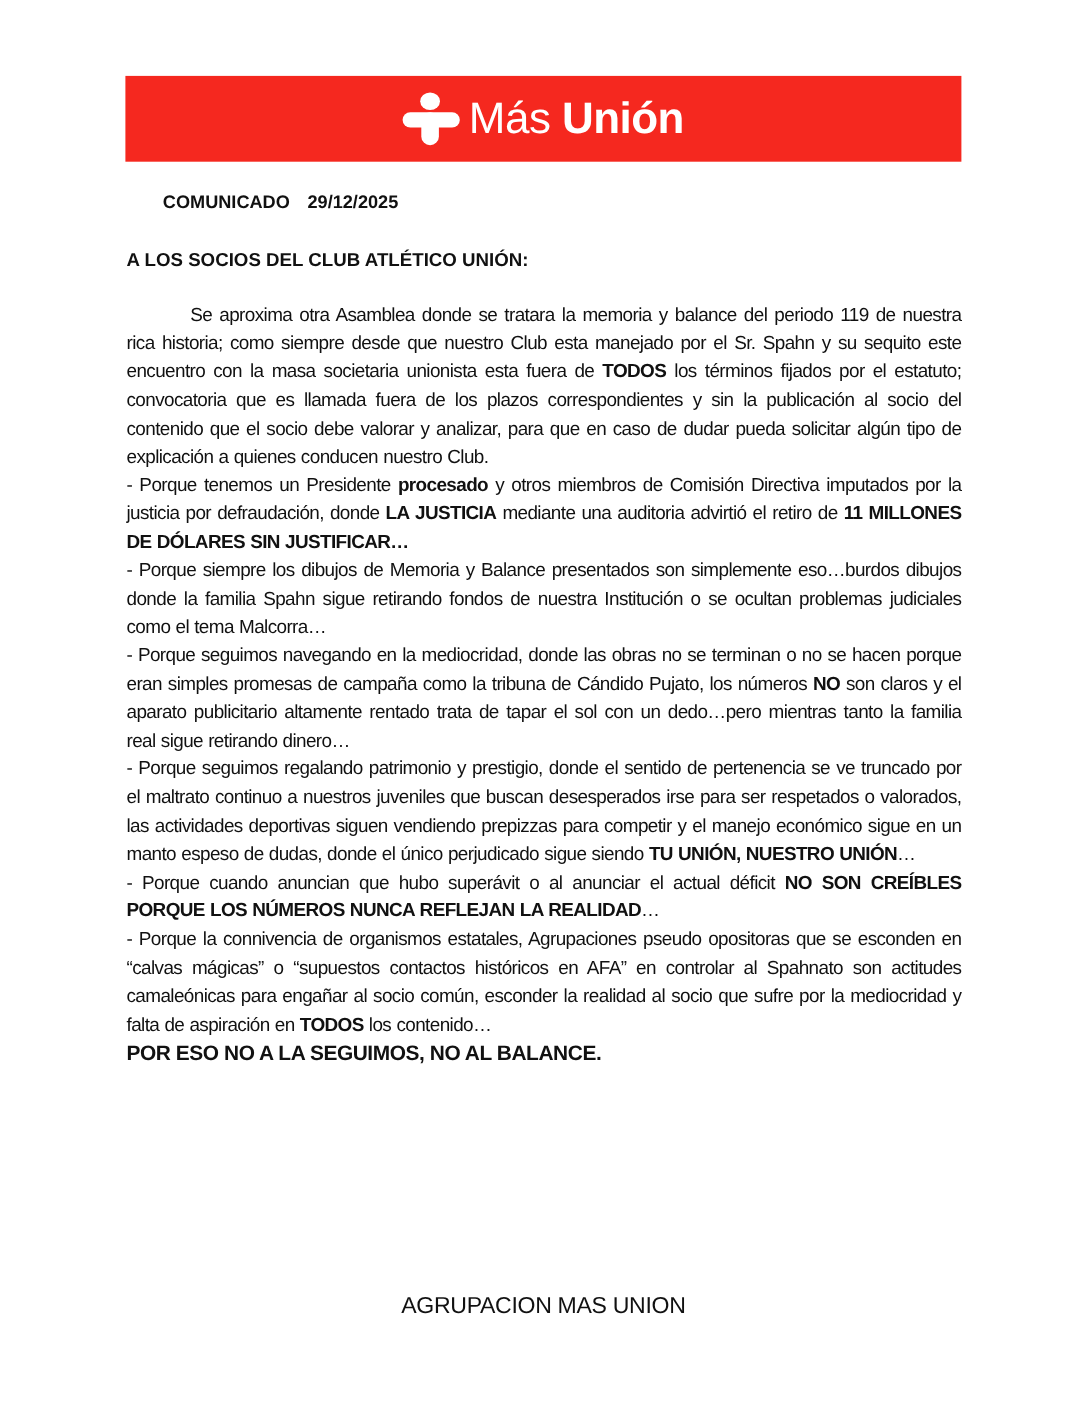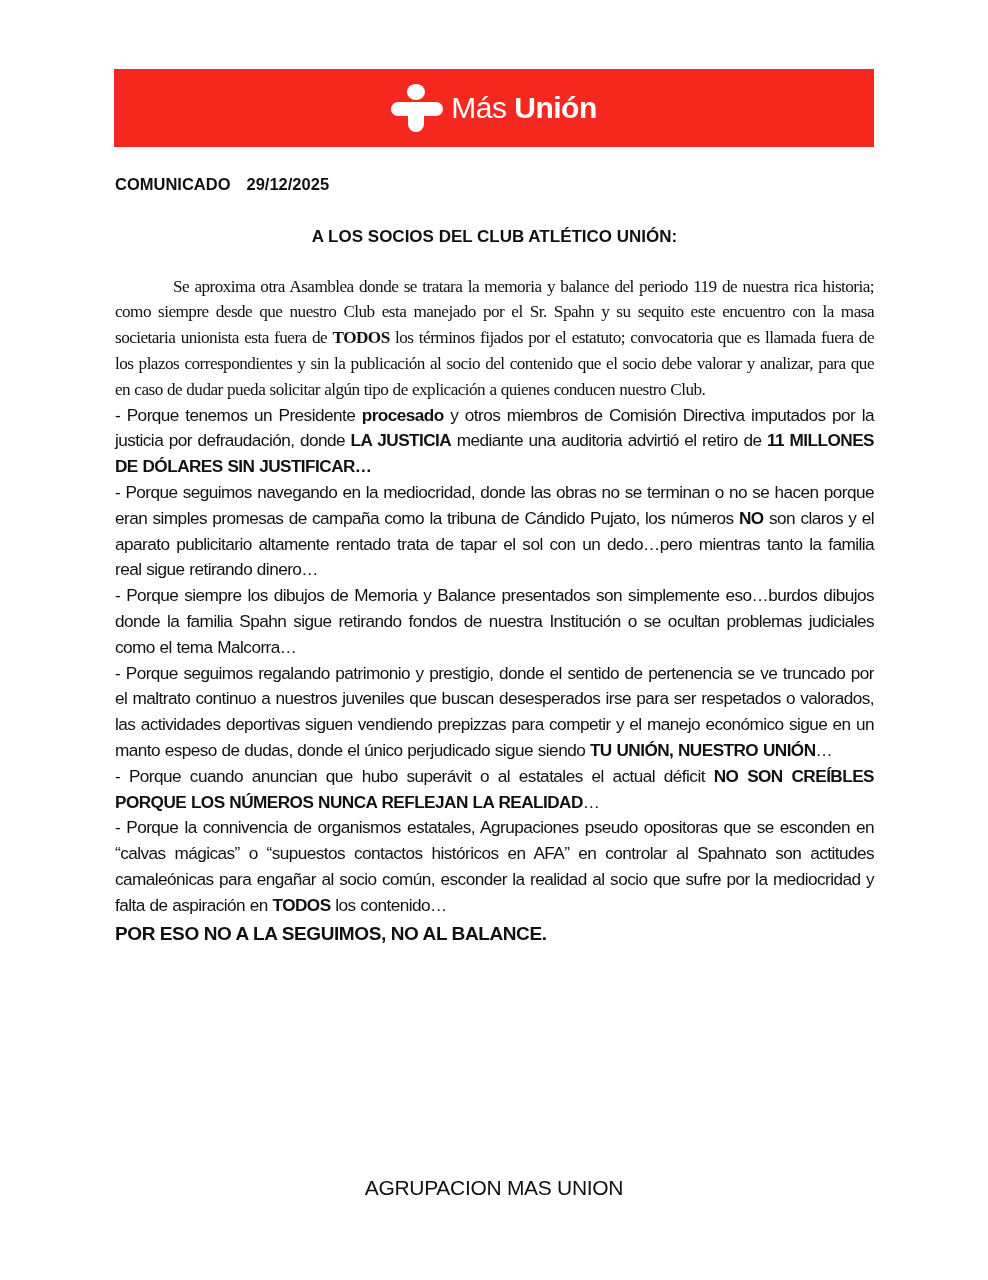--- a/index.html
+++ b/index.html
@@ -5,33 +5,33 @@
     html, body { margin: 0; padding: 0; background: #ffffff; }
     body { width: 988px; height: 1280px; position: relative; overflow: hidden;
       font-family: "Liberation Sans", "DejaVu Sans", sans-serif; color: #111111; }
     .banner { position: absolute; left: 114px; top: 69px; width: 760px; height: 78px;
       background: #f5281f; display: flex; align-items: center; justify-content: center; }
     .logo { display: flex; align-items: center; gap: 8px; color: #ffffff; }
     .logo-icon { width: 52px; height: 48px; position: relative; }
     .logo-icon .head { position: absolute; left: 16px; top: 0; width: 18px; height: 16px; border-radius: 50%; background: #fff; }
     .logo-icon .arms { position: absolute; left: 0; top: 18px; width: 52px; height: 14px; border-radius: 7px; background: #fff; }
     .logo-icon .body { position: absolute; left: 17px; top: 18px; width: 16px; height: 30px; border-radius: 8px; background: #fff; }
-    .logo-text { font-size: 30px; letter-spacing: -0.5px; line-height: 1; }
+    .logo-text { font-size: 40px; letter-spacing: -0.5px; line-height: 1; }
     .logo-text .light { font-weight: 400; }
     .logo-text .bold { font-weight: 700; }
 
     .content { position: absolute; left: 115px; top: 172px; width: 759px;
       font-family: "Liberation Sans Narrow", "Liberation Sans", sans-serif; font-size: 17.2px; line-height: 25.8px; }
     .hdr { font-weight: 700; font-size: 16.5px; margin: 0; }
-    .hdr.dateline { margin-top: 0; }
+    .hdr.dateline { margin-top: 0; margin-left: 33px; }
     .hdr .date { margin-left: 16px; }
     .hdr.title { margin-top: 26px; text-decoration: underline; }
-    .hdr.addressee { margin-top: 26px; font-size: 17px; text-align: center; }
+    .hdr.addressee { margin-top: 26px; font-size: 17px; }
     p { margin: 0; text-align: justify; text-align-last: auto; letter-spacing: -0.55px; word-spacing: 0.5px; }
-    p.first { margin-top: 24px; text-indent: 58px; font-family: Liberation Serif, serif; }
+    p.first { margin-top: 24px; text-indent: 58px; }
     p.question { font-weight: 700; text-indent: 58px; }
     p b { font-weight: 700; }
     .closing { font-weight: 700; font-size: 19px; margin-top: 2px; letter-spacing: -0.4px; }
     .signature { position: absolute; left: 0; width: 988px; top: 1176px; text-align: center;
       font-weight: 400; font-size: 21px; letter-spacing: -0.3px; color: #111; }
   </style>
 </head>
 <body>
 
 <div class="banner">
@@ -52,27 +52,27 @@
   <div class="hdr dateline">
     <span>COMUNICADO</span><span class="date">29/12/2025</span>
   </div>
   <div class="hdr addressee">A LOS SOCIOS DEL CLUB ATLÉTICO UNIÓN:</div>
 
   <p class="first"><span>Se aproxima otra Asamblea donde se tratara la memoria y balance del periodo 119 de nuestra rica historia; como siempre desde que nuestro Club esta manejado por el Sr. Spahn y su sequito este encuentro con la masa societaria unionista esta fuera de </span><b>TODOS</b><span> los términos fijados por el estatuto; convocatoria que es llamada fuera de los plazos correspondientes y sin la publicación al socio del contenido que el socio debe valorar y analizar, para que en caso de dudar pueda solicitar algún tipo de explicación a quienes conducen nuestro Club.</span></p>
 
 
   <p><span>- Porque tenemos un Presidente </span><b>procesado</b><span> y otros miembros de Comisión Directiva imputados por la justicia por defraudación, donde </span><b>LA JUSTICIA</b><span> mediante una auditoria advirtió el retiro de </span><b>11 MILLONES DE DÓLARES SIN JUSTIFICAR…</b></p>
 
+  <p><span>- Porque siempre los dibujos de Memoria y Balance presentados son simplemente eso…burdos dibujos donde la familia Spahn sigue retirando fondos de nuestra Institución o se ocultan problemas judiciales como el tema Malcorra…</span></p>
+
   <p><span>- Porque seguimos navegando en la mediocridad, donde las obras no se terminan o no se hacen porque eran simples promesas de campaña como la tribuna de Cándido Pujato, los números </span><b>NO</b><span> son claros y el aparato publicitario altamente rentado trata de tapar el sol con un dedo…pero mientras tanto la familia real sigue retirando dinero…</span></p>
-
-  <p><span>- Porque siempre los dibujos de Memoria y Balance presentados son simplemente eso…burdos dibujos donde la familia Spahn sigue retirando fondos de nuestra Institución o se ocultan problemas judiciales como el tema Malcorra…</span></p>
 
   <p><span>- Porque seguimos regalando patrimonio y prestigio, donde el sentido de pertenencia se ve truncado por el maltrato continuo a nuestros juveniles que buscan desesperados irse para ser respetados o valorados, las actividades deportivas siguen vendiendo prepizzas para competir y el manejo económico sigue en un manto espeso de dudas, donde el único perjudicado sigue siendo </span><b>TU UNIÓN, NUESTRO UNIÓN</b><span>…</span></p>
 
-  <p><span>- Porque cuando anuncian que hubo superávit o al estatales el actual déficit </span><b>NO SON CREÍBLES PORQUE LOS NÚMEROS NUNCA REFLEJAN LA REALIDAD</b><span>…</span></p>
+  <p><span>- Porque cuando anuncian que hubo superávit o al anunciar el actual déficit </span><b>NO SON CREÍBLES PORQUE LOS NÚMEROS NUNCA REFLEJAN LA REALIDAD</b><span>…</span></p>
 
   <p><span>- Porque la connivencia de organismos estatales, Agrupaciones pseudo opositoras que se esconden en “calvas mágicas” o “supuestos contactos históricos en AFA” en controlar al Spahnato son actitudes camaleónicas para engañar al socio común, esconder la realidad al socio que sufre por la mediocridad y falta de aspiración en </span><b>TODOS</b><span> los contenido…</span></p>
 
 
   <div class="closing">POR ESO NO A LA SEGUIMOS, NO AL BALANCE.</div>
 </div>
 
 <div class="signature">AGRUPACION MAS UNION</div>
 
 </body></html>

